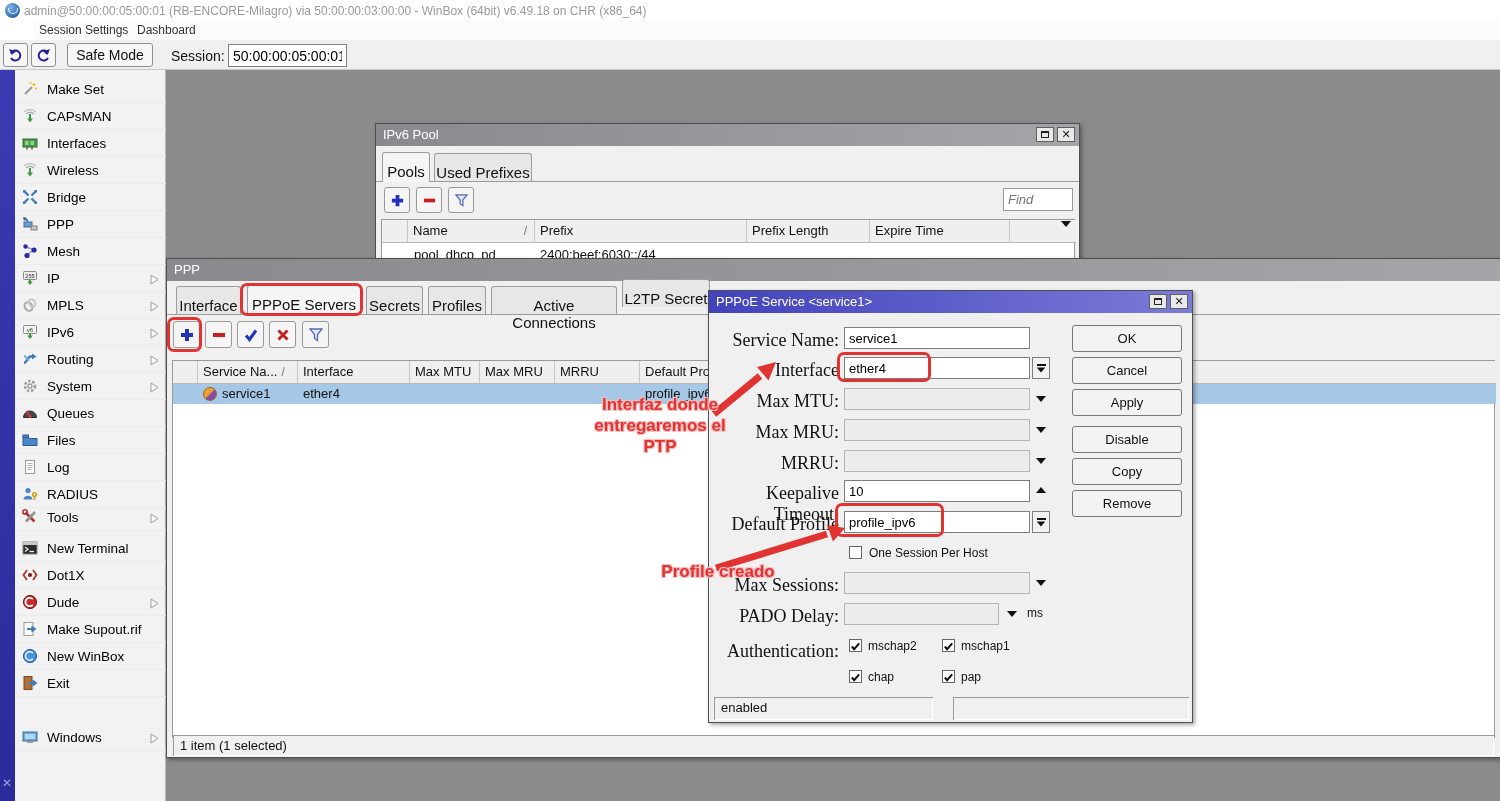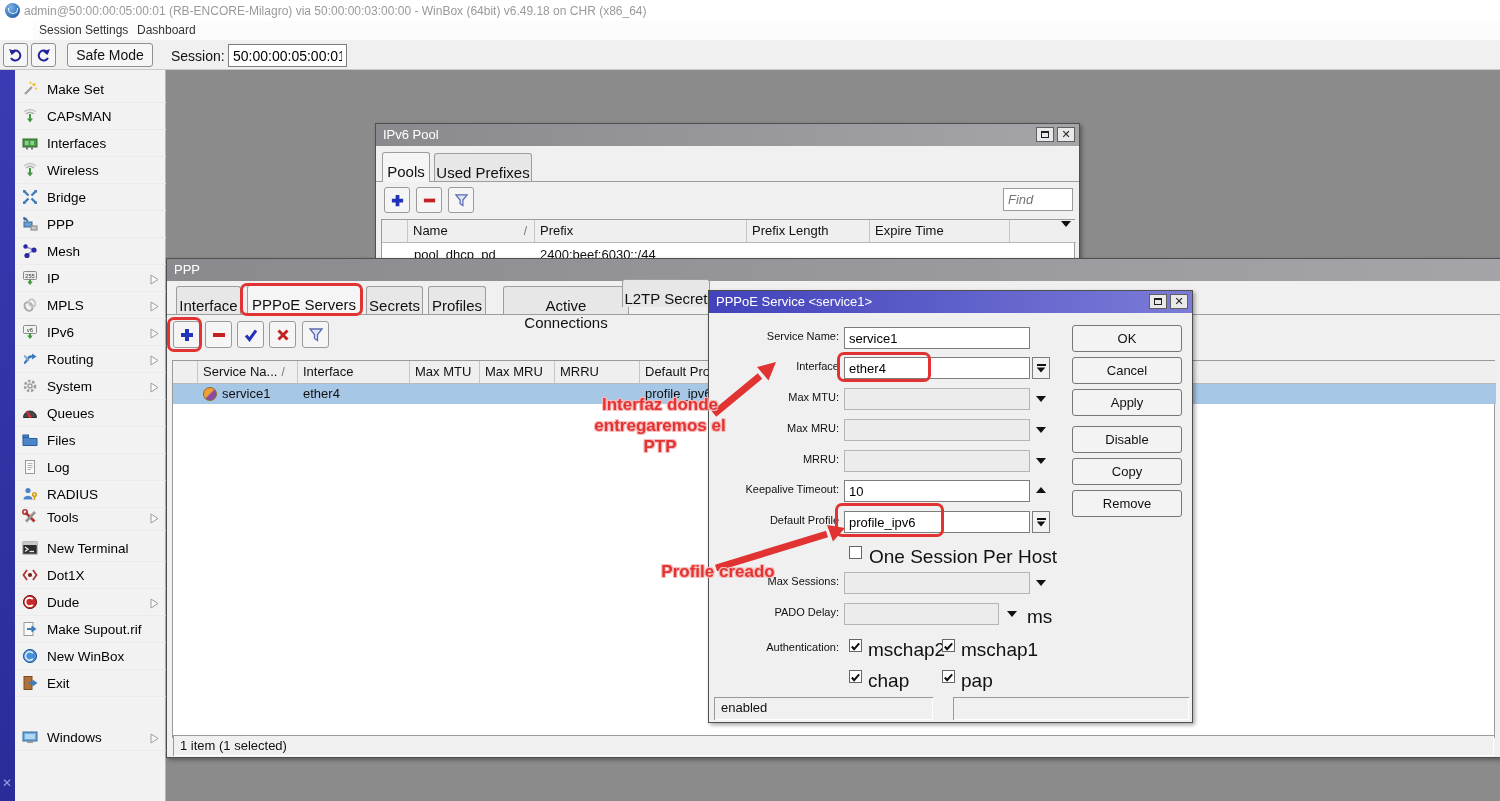--- a/index.html
+++ b/index.html
@@ -55,34 +55,34 @@
   .rowsel { position:absolute; background:#a7c7e7; }
   .cell { position:absolute; font-size:13px; white-space:nowrap; }
   .sort { color:#777; font-size:12px; }
 
   .find-input { position:absolute; border:1px solid #9a9a9a; background:#fff; font-family:"Liberation Sans",sans-serif;
                 font-style:italic; color:#888; font-size:13px; padding:0 4px; }
   .statusbar { position:absolute; background:#f0f0f0; box-shadow:inset 1px 1px 0 #9a9a9a, inset -1px -1px 0 #ffffff;
                font-size:13px; padding:3px 0 0 7px; }
 
   
-  .dlabel { position:absolute; width:124px; text-align:right; font-size:11px; padding-top:3px; }
+  .dlabel { position:absolute; width:124px; text-align:right; font-size:18px; padding-top:3px;font-family:Liberation Serif, serif; }
   .dinput { position:absolute; height:22px; border:1px solid #7d7d7d; background:#fff;
             font-family:"Liberation Sans",sans-serif; font-size:13px; padding:0 4px; }
   .dinput.disabled { background:#ececec; border-color:#b5b5b5; }
   .combo-btn { position:absolute; width:18px; height:22px; background:#f2f2f2; border:1px solid #7d7d7d;
                display:flex; flex-direction:column; align-items:center; justify-content:center; gap:1px; }
   .combo-btn .bar { width:9px; height:2px; background:#111; }
   .arr-down { width:0; height:0; border-left:5px solid transparent; border-right:5px solid transparent; border-top:6px solid #111; }
   .arr-up   { width:0; height:0; border-left:5px solid transparent; border-right:5px solid transparent; border-bottom:6px solid #111; }
   .free-arr { position:absolute; }
   .dbtn { position:absolute; width:110px; height:27px; background:#f3f3f3; border:1px solid #777; border-radius:3px;
           font-family:"Liberation Sans",sans-serif; font-size:13px; text-align:center; padding-top:5px; cursor:default; }
   .cbox { position:absolute; width:13px; height:13px; background:#fff; border:1px solid #666; }
-  .clabel { position:absolute; font-size:19px; }
+  .clabel { position:absolute; font-size:12px; }
 
   
   .red-box { position:absolute; border:3px solid #e23333; border-radius:7px; pointer-events:none; z-index:50; }
   .note { position:absolute; color:#e23333; font-weight:bold; font-size:17px; z-index:50; text-align:center; line-height:21px;
           text-shadow:-1px -1px 0 #f7bcbc, 1px -1px 0 #f7bcbc, -1px 1px 0 #f7bcbc, 1px 1px 0 #f7bcbc; }
   .overlay-svg { position:absolute; left:0; top:0; width:1500px; height:801px; pointer-events:none; z-index:49; }
 </style>
 </head>
 <body>
 
@@ -391,21 +391,21 @@
   </div>
 
   <div class="win" style="left:166px; top:258px; width:1335px; height:500px">
     <div class="titlebar inactive">
       <span>PPP</span>
     </div>
     <div class="tab" style="left:9px; top:27px; width:65px">Interface</div>
     <div class="tab active" style="left:80px; top:26px; width:114px">PPPoE Servers</div>
     <div class="tab" style="left:199px; top:27px; width:57px">Secrets</div>
     <div class="tab" style="left:261px; top:27px; width:58px">Profiles</div>
-    <div class="tab" style="left:336px; top:27px; width:126px">Active Connections</div>
+    <div class="tab" style="left:324px; top:27px; width:126px">Active Connections</div>
     <div class="tab" style="left:455px; top:20px; width:88px; overflow:hidden; white-space:nowrap">L2TP Secret</div>
     <div class="tabline" style="left:0; top:55px; width:1333px"></div>
 
     <div class="toolbtn" style="left:6px; top:62px">
       <svg width="16" height="16" viewBox="0 0 16 16">
           <path d="M8 2 V14 M2 8 H14" stroke="#2233bb" stroke-width="4"></path>
         </svg>
     </div>
     <div class="toolbtn" style="left:38px; top:62px">
       <svg width="16" height="16" viewBox="0 0 16 16">

